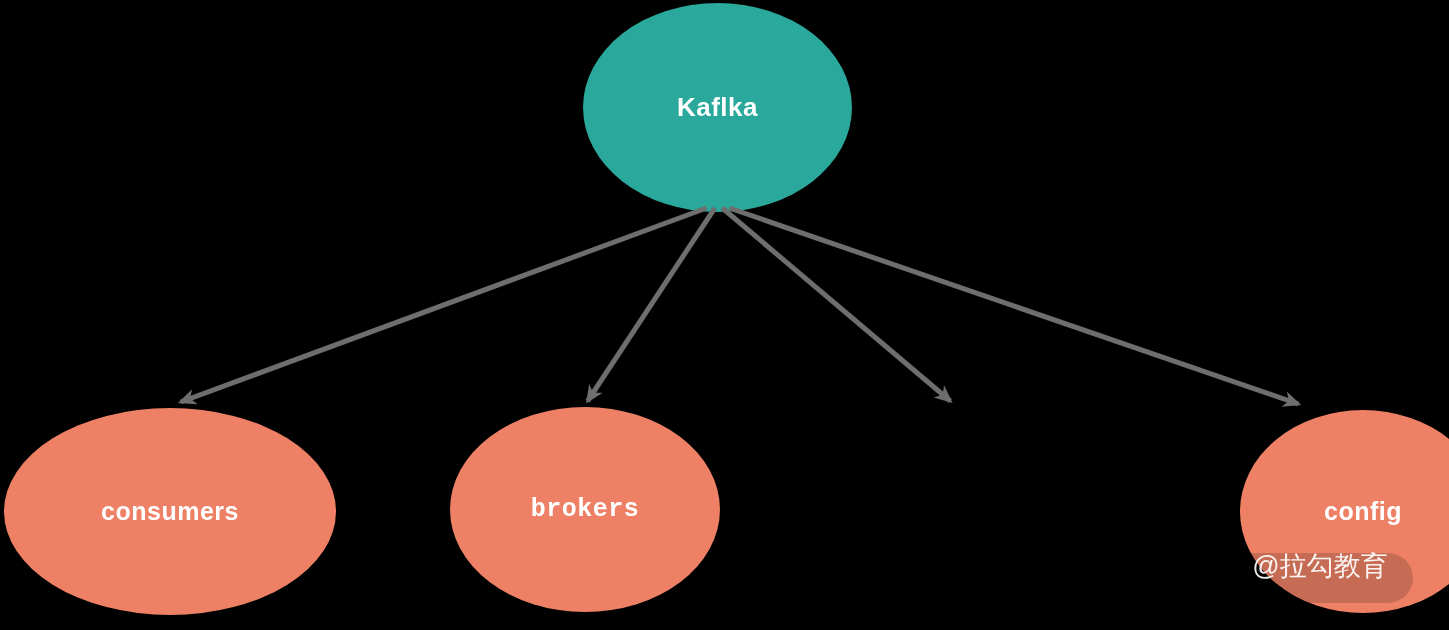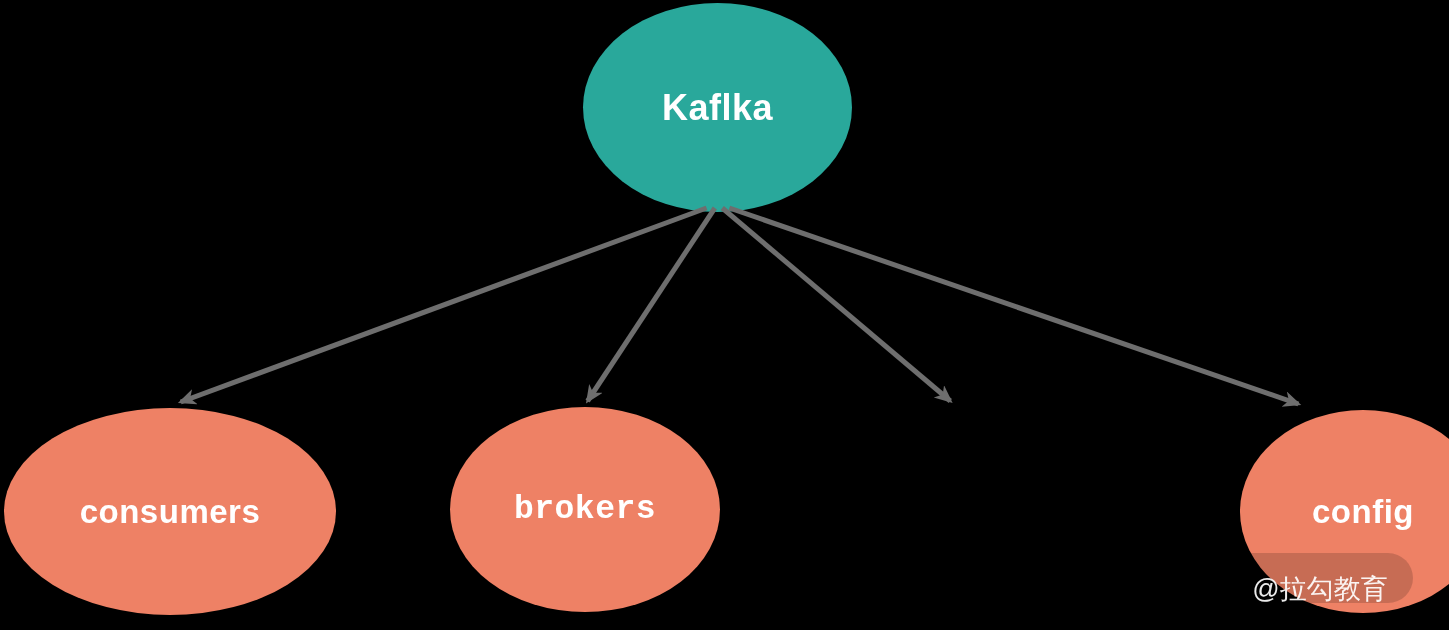--- a/index.html
+++ b/index.html
@@ -18,47 +18,47 @@
   .node {
     position: absolute;
     border-radius: 50%;
     display: flex;
     align-items: center;
     justify-content: center;
     color: #ffffff;
   }
   .node .label {
     font-weight: 600;
-    font-size: 33px;
+    font-size: 25px;
     letter-spacing: 0.5px;
     white-space: nowrap;
   }
   .node-kafka   { left: 583px;  top: 3px;   width: 269px; height: 209px; }
-  .node-kafka .label { font-weight: 700; font-size: 36px; text-align: center; }
+  .node-kafka .label { font-weight: 700; font-size: 26px; text-align: center; }
   .node-consumers { left: 4px;    top: 408px; width: 332px; height: 207px; }
   .node-brokers   { left: 450px;  top: 407px; width: 270px; height: 205px; }
   .node-admin     { left: 830px;  top: 407px; width: 250px; height: 205px; }
   .node-config    { left: 1240px; top: 410px; width: 246px; height: 203px; }
   #edge-layer {
     position: absolute;
     left: 0; top: 0;
     width: 1449px;
     height: 630px;
     pointer-events: none;
   }
   .watermark {
     position: absolute;
     left: 1227px;
     top: 553px;
     width: 186px;
     height: 50px;
     border-radius: 25px;
     background: rgba(0, 0, 0, 0.16);
     display: flex;
-    align-items: flex-end;
+    align-items: flex-start;
     justify-content: center;
   }
   .watermark .wm-text {
     color: rgba(255, 255, 255, 0.92);
     font-size: 27px;
     line-height: 1;
     white-space: nowrap;
   }
 </style>
 </head>

